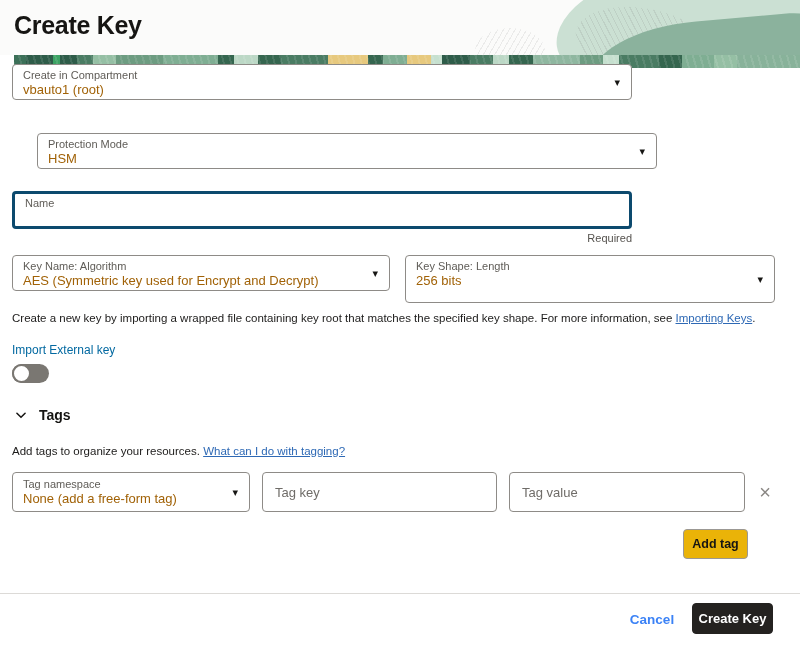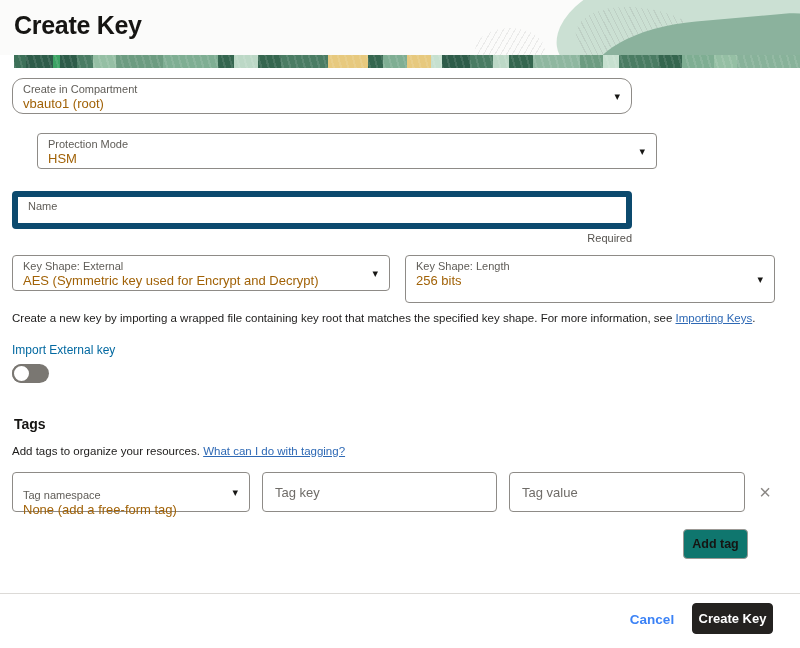--- a/index.html
+++ b/index.html
@@ -69,28 +69,28 @@
   .field-label {
     display: block; font-size: 11px; color: #5f5c57; line-height: 13px; white-space: nowrap;
   }
   .field-value {
     display: block; font-size: 13px; color: #a16207; line-height: 16px; white-space: nowrap;
   }
   .caret {
     position: absolute; right: 11px; top: 50%; margin-top: -6px;
     font-size: 11px; color: #161513; line-height: 12px;
   }
-  .f-compartment { left: 12px; top: 78px;  width: 620px; height: 36px; border-radius: 11px; }
+  .f-compartment { left: 12px; top: 64px;  width: 620px; height: 36px; }
   .f-protection  { left: 12px; top: 133px; width: 620px; height: 36px; margin-left: 25px; }
   .f-algorithm   { left: 12px; top: 255px; width: 378px; height: 36px; }
   .f-length      { left: 405px; top: 255px; width: 370px; height: 48px; }
 
   .name-field {
     left: 12px; top: 191px; width: 620px; height: 38px;
-    border: 6px solid #0c4a6e; padding: 3px 10px; cursor: text;
+    border: 3px solid #0c4a6e; padding: 3px 10px; cursor: text;
   }
   .bare-input {
     display: block; width: 100%; border: none; outline: none;
     font-family: "Liberation Sans", sans-serif; font-size: 13px; color: #1c1b1a;
     background: transparent; padding: 0; height: 16px;
   }
   .required-hint {
     position: absolute; left: 12px; top: 232px; width: 620px;
     text-align: right; font-size: 11px; color: #55524e;
   }
@@ -110,45 +110,45 @@
     background: #7a7772; border-radius: 10px; cursor: pointer;
   }
   .toggle-knob {
     position: absolute; left: 0; top: 0; width: 19px; height: 19px;
     background: #ffffff; border: 2px solid #7a7772; border-radius: 50%;
   }
 
   
   .tags-header {
     position: absolute; left: 14px; top: 405px; height: 20px;
-    display: flex; align-items: center; gap: 11px; cursor: pointer; flex-direction: column;
+    display: flex; align-items: center; gap: 11px; cursor: pointer;
   }
   .chevron-icon { width: 14px; height: 14px; display: block; }
   .tags-title { font-size: 14px; font-weight: 700; color: #161513; }
   .tags-desc {
     position: absolute; left: 12px; top: 445px;
     font-size: 11.5px; color: #1c1b1a; white-space: nowrap;
   }
-  .tag-ns { left: 12px; top: 472px; width: 238px; height: 40px; padding-top: 16px; }
+  .tag-ns { left: 12px; top: 472px; width: 238px; height: 40px; padding-top: 5px; }
   .tag-input {
     position: absolute; height: 40px; border: 1px solid #8e8b87; border-radius: 4px;
     font-family: "Liberation Sans", sans-serif; font-size: 13px; color: #1c1b1a;
     padding: 0 12px; outline: none; background: #fff;
   }
   .tag-input::placeholder { color: #6f6c68; opacity: 1; }
   .t-key   { left: 262px; top: 472px; width: 235px; }
   .t-value { left: 509px; top: 472px; width: 236px; }
   .close-x {
     position: absolute; left: 752px; top: 478px; width: 26px; height: 28px;
     font-size: 20px; color: #8a8784; text-align: center; line-height: 28px;
     cursor: pointer; font-weight: 400;
   }
   .add-tag-btn {
     position: absolute; left: 683px; top: 529px; width: 65px; height: 30px;
-    background: #0f766e; border: 1px solid #9b9894; border-radius: 4px;
+    background: #eab308; border: 1px solid #9b9894; border-radius: 4px;
     font-family: "Liberation Sans", sans-serif;
     font-size: 12.5px; font-weight: 600; color: #161513; cursor: pointer;
   }
 
   
   .footer-divider {
     position: absolute; left: 0; top: 593px; width: 800px; height: 1px;
     background: #dcdad7;
   }
   .cancel-btn {
@@ -190,21 +190,21 @@
     <span class="caret">▾</span>
   </div>
 
   <div class="name-field">
     <span class="field-label">Name</span>
     <input class="bare-input" type="text" value="" style="">
   </div>
   <div class="required-hint">Required</div>
 
   <div class="select-field f-algorithm">
-    <span class="field-label">Key Shape: External</span>
+    <span class="field-label">Key Name: Algorithm</span>
     <span class="field-value">AES (Symmetric key used for Encrypt and Decrypt)</span>
     <span class="caret">▾</span>
   </div>
   <div class="select-field f-length">
     <span class="field-label">Key Shape: Length</span>
     <span class="field-value">256 bits</span>
     <span class="caret">▾</span>
   </div>
 
   <div class="import-info"><span>Create a new key by importing a wrapped file containing key root that matches the specified key shape. For more information, see </span><span class="link">Importing Keys</span><span>.</span></div>

